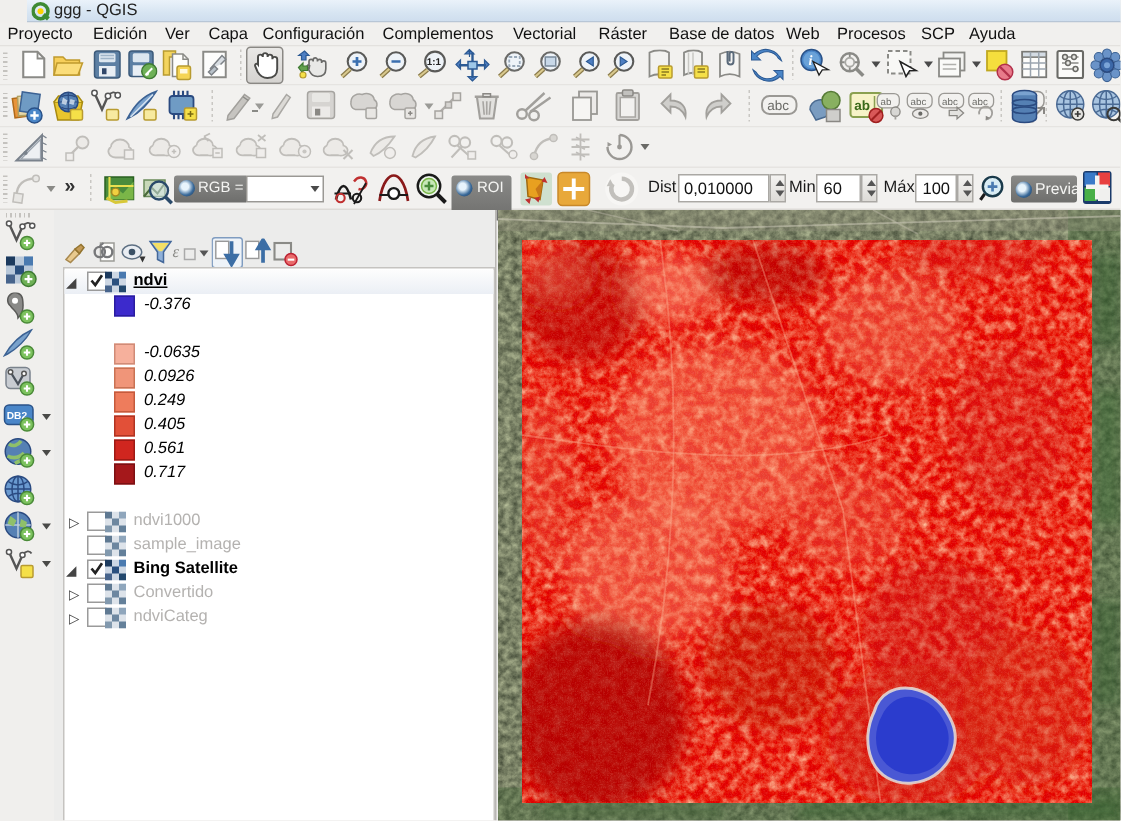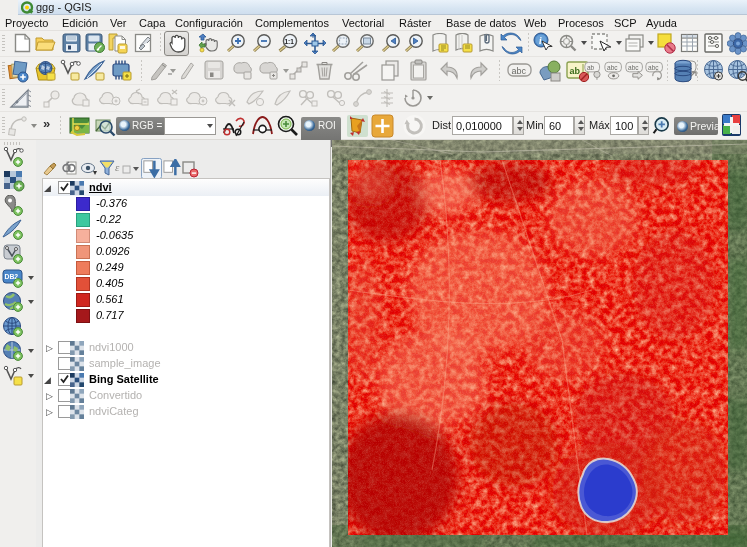--- a/index.html
+++ b/index.html
@@ -738,24 +738,20 @@
           <rect x="10" y="0" width="5" height="5" fill="#4a7ab0"></rect>
           <rect x="5" y="5" width="5" height="5" fill="#2a4f7e"></rect>
           <rect x="0" y="10" width="5" height="5" fill="#47648c"></rect>
           <rect x="10" y="10" width="5" height="5" fill="#23486e"></rect>
         </svg>
       <span class="ltxt" style="left:46px;font-weight:bold;text-decoration:underline">ndvi</span>
     </div>
     <div class="trow" style="top:17px">
         <div class="sw" style="background:#3c2acc;border:1px solid #2a1da0"></div>
         <span class="swt">-0.376</span>
-      </div>
-    <div class="trow" style="top:33px">
-        <div class="sw" style="background:#3ec89f;border:1px solid #2aa07e"></div>
-        <span class="swt">-0.22</span>
       </div>
     <div class="trow" style="top:49px">
         <div class="sw" style="background:#f6b09c;border:1px solid #d08b77"></div>
         <span class="swt">-0.0635</span>
       </div>
     <div class="trow" style="top:65px">
         <div class="sw" style="background:#f09579;border:1px solid #c97254"></div>
         <span class="swt">0.0926</span>
       </div>
     <div class="trow" style="top:81px">

